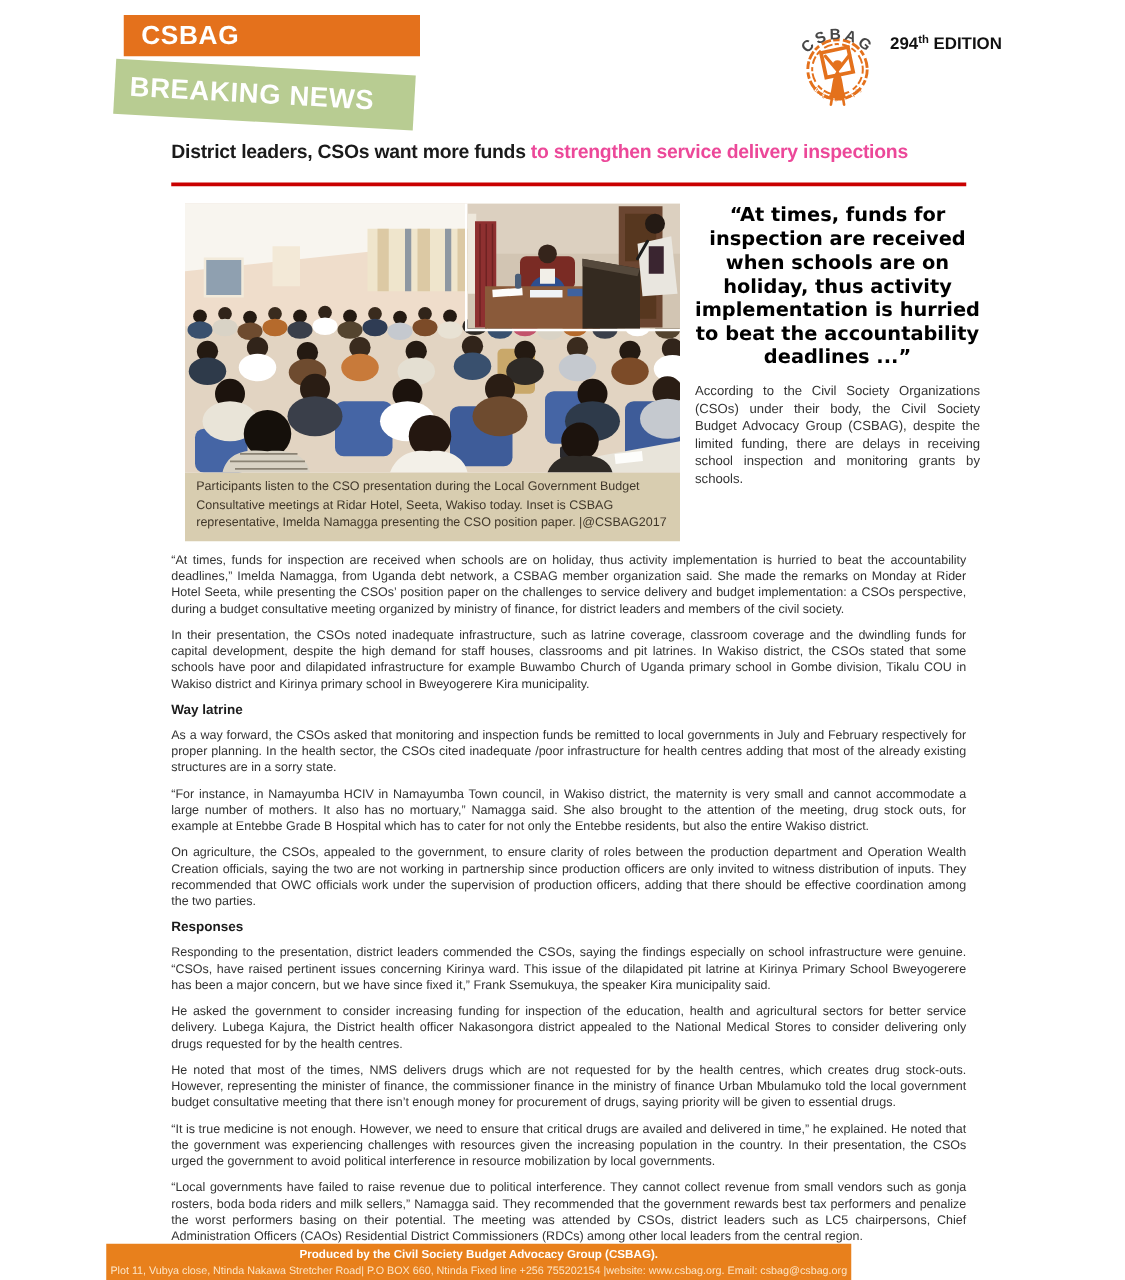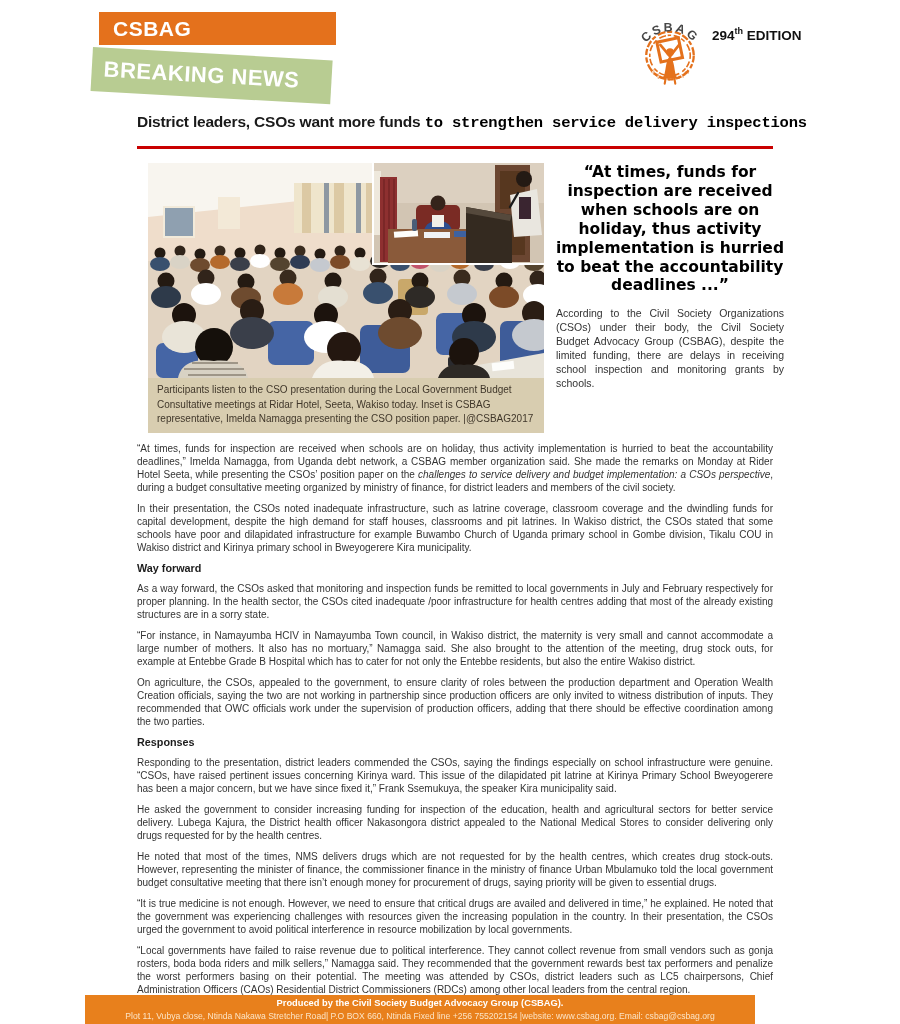--- a/index.html
+++ b/index.html
@@ -26,21 +26,21 @@
   .edition{
     position:absolute;left:712px;top:26px;font-size:13.5px;font-weight:bold;color:#111;
   }
   .edition sup{font-size:9px;}
 
   
   .headline{
     position:absolute;left:137px;top:113px;width:640px;
     font-size:15.5px;font-weight:bold;color:#1a1a1a;white-space:nowrap;letter-spacing:-0.2px;
   }
-  .headline .orange{color:#000000;font-family:Liberation Mono, monospace;}
+  .headline .orange{color:#ec4899;}
   .red-rule{
     position:absolute;left:137px;top:146px;width:636px;height:3px;background:#C90000;
   }
 
   
   .content{position:absolute;left:137px;top:163px;width:636px;}
   .lead-row{display:flex;align-items:flex-start;}
   .photo-col{width:396px;flex:0 0 396px;padding-left:11px;}
   .photo-frame{position:relative;width:396px;height:215px;background:#E2D4C2;}
   .photo-frame svg{display:block;}
@@ -62,25 +62,25 @@
   }
 
   
   .body-text{margin-top:9px;}
   .body-text p{
     font-size:10px;line-height:13px;text-align:justify;color:#333;margin:0 0 8px;
   }
   .body-text h3{
     font-size:10.8px;color:#1c1c1c;margin:4px 0 8px;font-weight:bold;
   }
-  .italic{font-style:italic;}
+  .italic{}
 
   
   .footer{
-    position:absolute;left:85px;top:995px;width:670px;height:29px;
+    position:absolute;left:85px;top:995px;width:596px;height:29px;
     background:#E8801C;color:#fff;text-align:center;box-sizing:border-box;padding-top:3px;
   }
   .footer .l1{font-size:9.3px;font-weight:bold;line-height:1.25;}
   .footer .l2{font-size:8.6px;color:#FCE4C6;line-height:1.3;margin-top:1px;}
 </style>
 </head>
 <body>
 
 <div class="page">
 
@@ -281,21 +281,21 @@
 
       <div class="quote-col">
         <div class="quote">“At times, funds for inspection are received when schools are on holiday, thus activity implementation is hurried to beat the accountability deadlines ...”</div>
         <p class="lead-p">According to the Civil Society Organizations (CSOs) under their body, the Civil Society Budget Advocacy Group (CSBAG), despite the limited funding, there are delays in receiving school inspection and monitoring grants by schools.</p>
       </div>
     </div>
 
     <div class="body-text">
       <p><span>“At times, funds for inspection are received when schools are on holiday, thus activity implementation is hurried to beat the accountability deadlines,” Imelda Namagga, from Uganda debt network, a CSBAG member organization said. She made the remarks on Monday at Rider Hotel Seeta, while presenting the CSOs’ position paper on the </span><span class="italic">challenges to service delivery and budget implementation: a CSOs perspective</span><span>, during a budget consultative meeting organized by ministry of finance, for district leaders and members of the civil society.</span></p>
       <p>In their presentation, the CSOs noted inadequate infrastructure, such as latrine coverage, classroom coverage and the dwindling funds for capital development, despite the high demand for staff houses, classrooms and pit latrines. In Wakiso district, the CSOs stated that some schools have poor and dilapidated infrastructure for example Buwambo Church of Uganda primary school in Gombe division, Tikalu COU in Wakiso district and Kirinya primary school in Bweyogerere Kira municipality.</p>
-      <h3>Way forward</h3>
+      <h3>Way latrine</h3>
       <p>As a way forward, the CSOs asked that monitoring and inspection funds be remitted to local governments in July and February respectively for proper planning. In the health sector, the CSOs cited inadequate /poor infrastructure for health centres adding that most of the already existing structures are in a sorry state.</p>
       <p>“For instance, in Namayumba HCIV in Namayumba Town council, in Wakiso district, the maternity is very small and cannot accommodate a large number of mothers. It also has no mortuary,” Namagga said. She also brought to the attention of the meeting, drug stock outs, for example at Entebbe Grade B Hospital which has to cater for not only the Entebbe residents, but also the entire Wakiso district.</p>
       <p>On agriculture, the CSOs, appealed to the government, to ensure clarity of roles between the production department and Operation Wealth Creation officials, saying the two are not working in partnership since production officers are only invited to witness distribution of inputs. They recommended that OWC officials work under the supervision of production officers, adding that there should be effective coordination among the two parties.</p>
       <h3>Responses</h3>
       <p>Responding to the presentation, district leaders commended the CSOs, saying the findings especially on school infrastructure were genuine. “CSOs, have raised pertinent issues concerning Kirinya ward. This issue of the dilapidated pit latrine at Kirinya Primary School Bweyogerere has been a major concern, but we have since fixed it,” Frank Ssemukuya, the speaker Kira municipality said.</p>
       <p>He asked the government to consider increasing funding for inspection of the education, health and agricultural sectors for better service delivery. Lubega Kajura, the District health officer Nakasongora district appealed to the National Medical Stores to consider delivering only drugs requested for by the health centres.</p>
       <p>He noted that most of the times, NMS delivers drugs which are not requested for by the health centres, which creates drug stock-outs. However, representing the minister of finance, the commissioner finance in the ministry of finance Urban Mbulamuko told the local government budget consultative meeting that there isn’t enough money for procurement of drugs, saying priority will be given to essential drugs.</p>
       <p>“It is true medicine is not enough. However, we need to ensure that critical drugs are availed and delivered in time,” he explained. He noted that the government was experiencing challenges with resources given the increasing population in the country. In their presentation, the CSOs urged the government to avoid political interference in resource mobilization by local governments.</p>
       <p>“Local governments have failed to raise revenue due to political interference. They cannot collect revenue from small vendors such as gonja rosters, boda boda riders and milk sellers,” Namagga said. They recommended that the government rewards best tax performers and penalize the worst performers basing on their potential. The meeting was attended by CSOs, district leaders such as LC5 chairpersons, Chief Administration Officers (CAOs) Residential District Commissioners (RDCs) among other local leaders from the central region.</p>
     </div>

